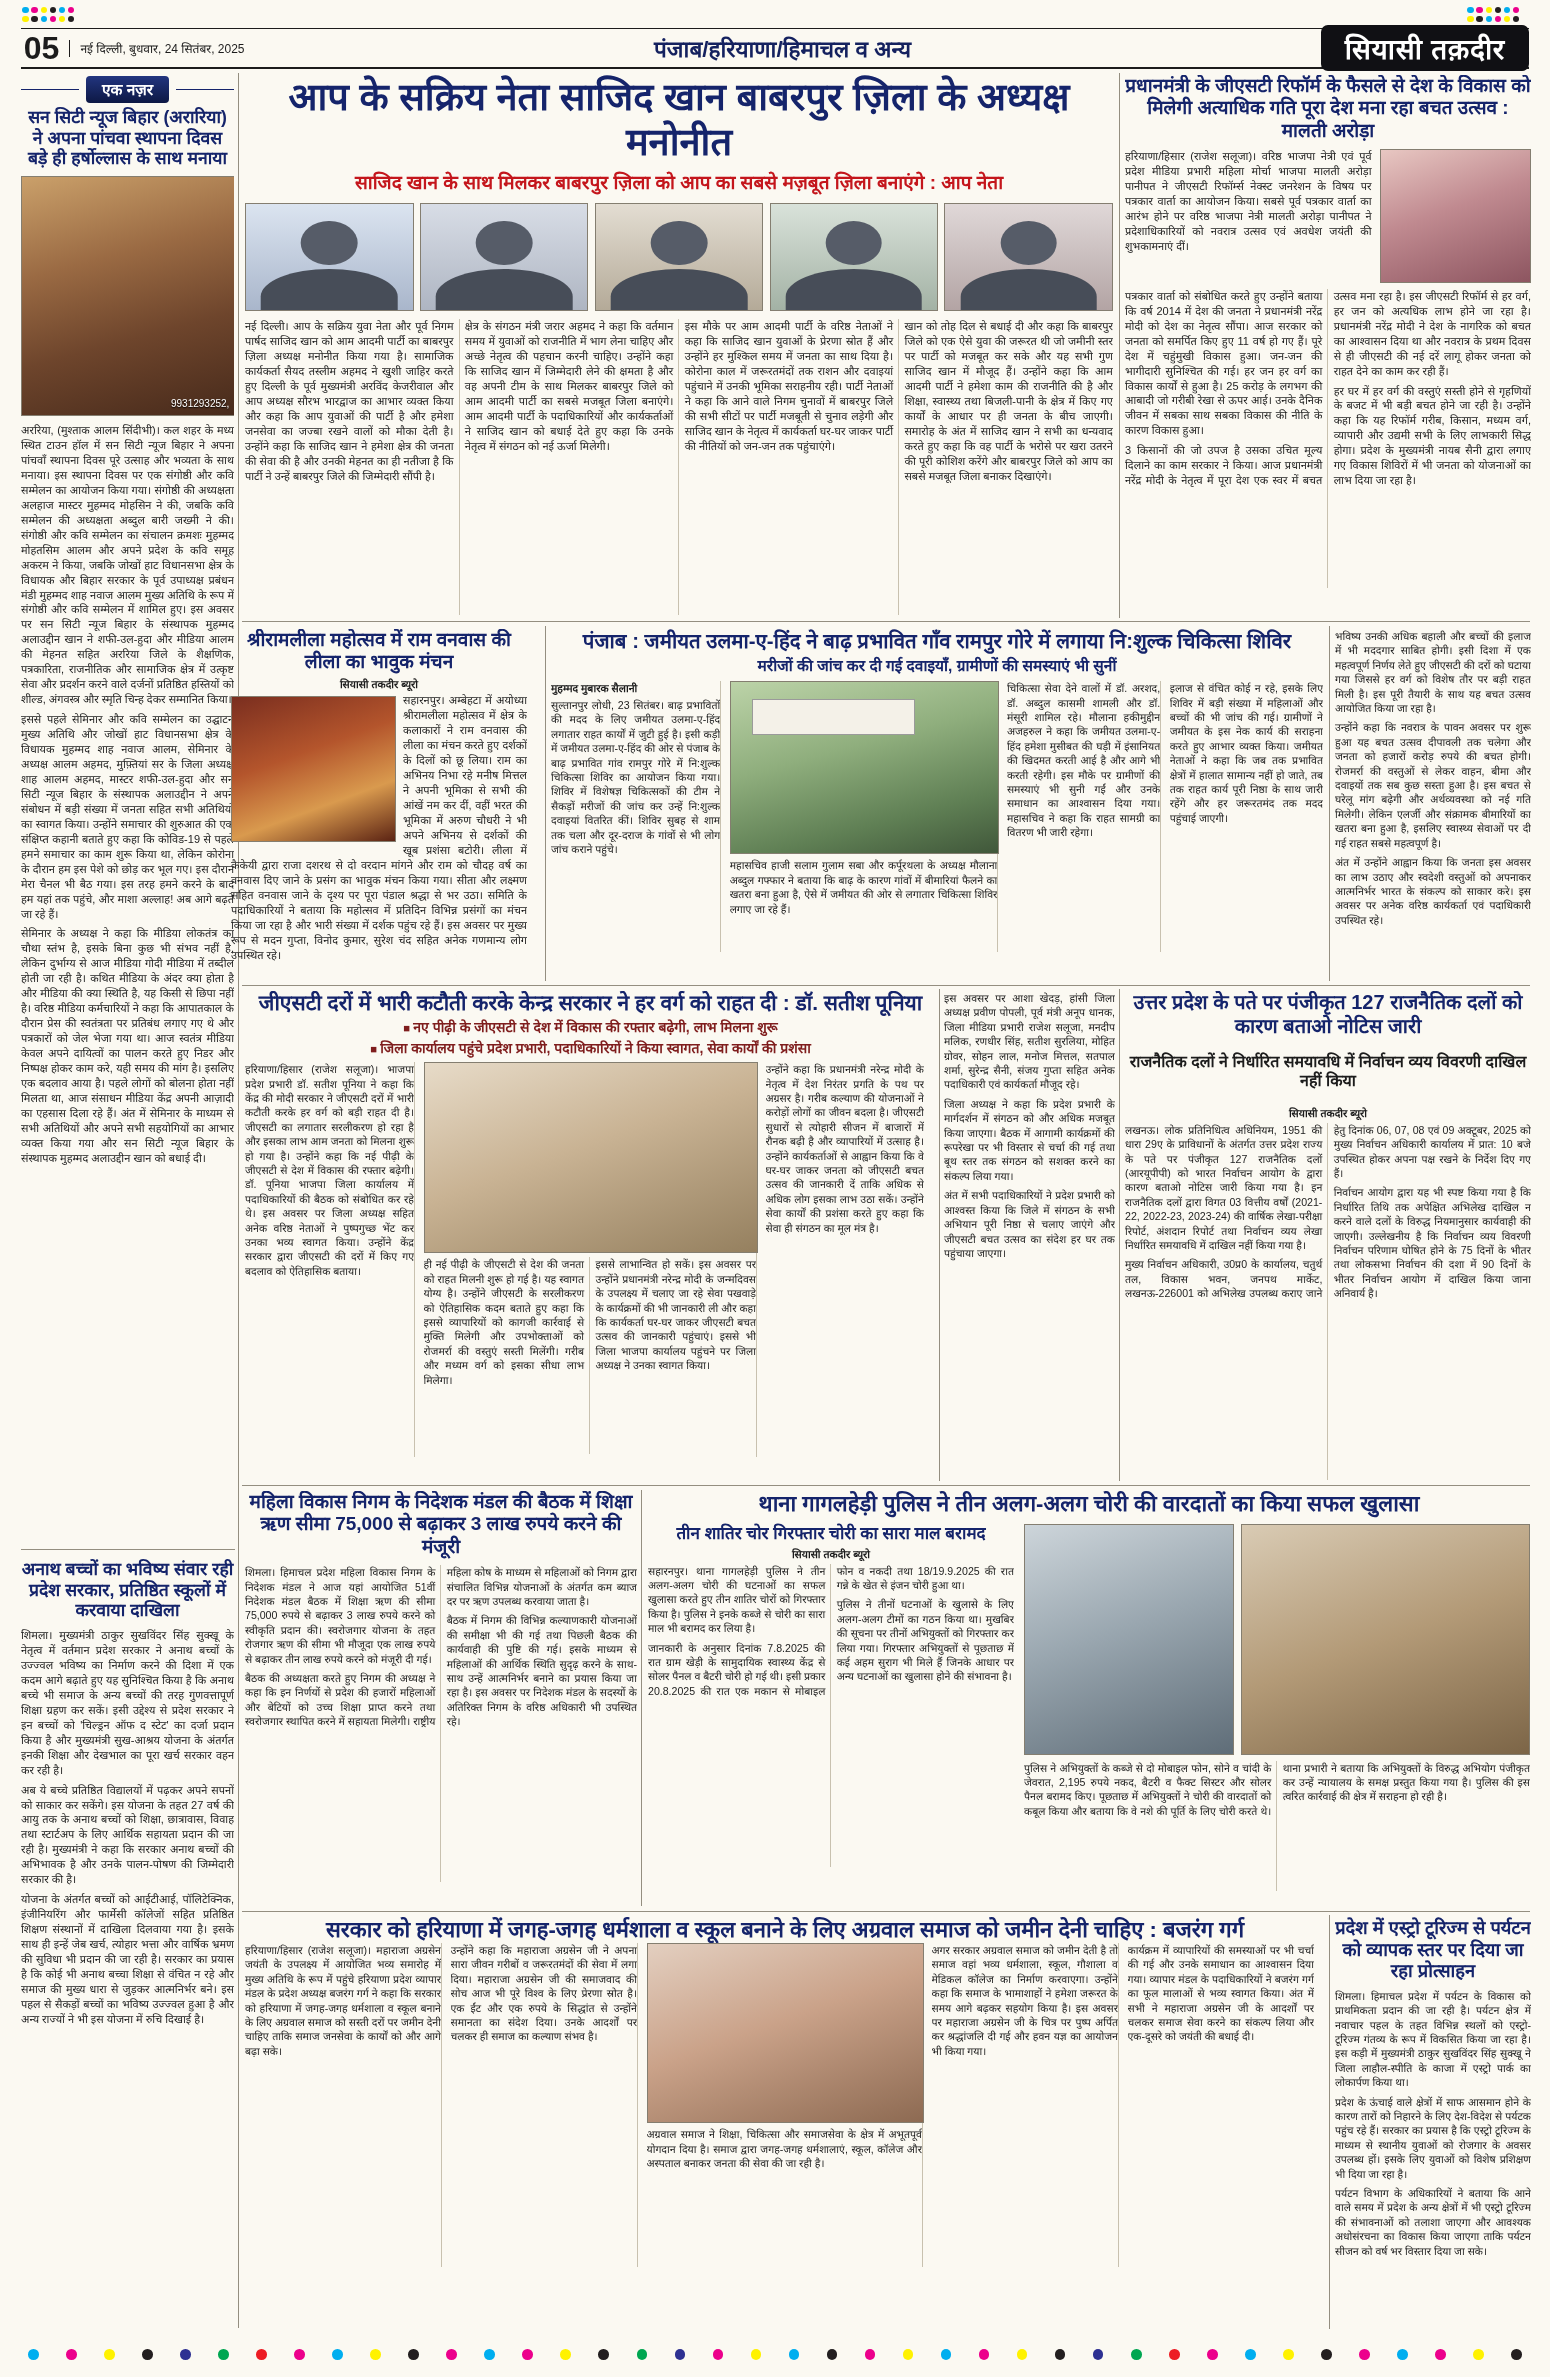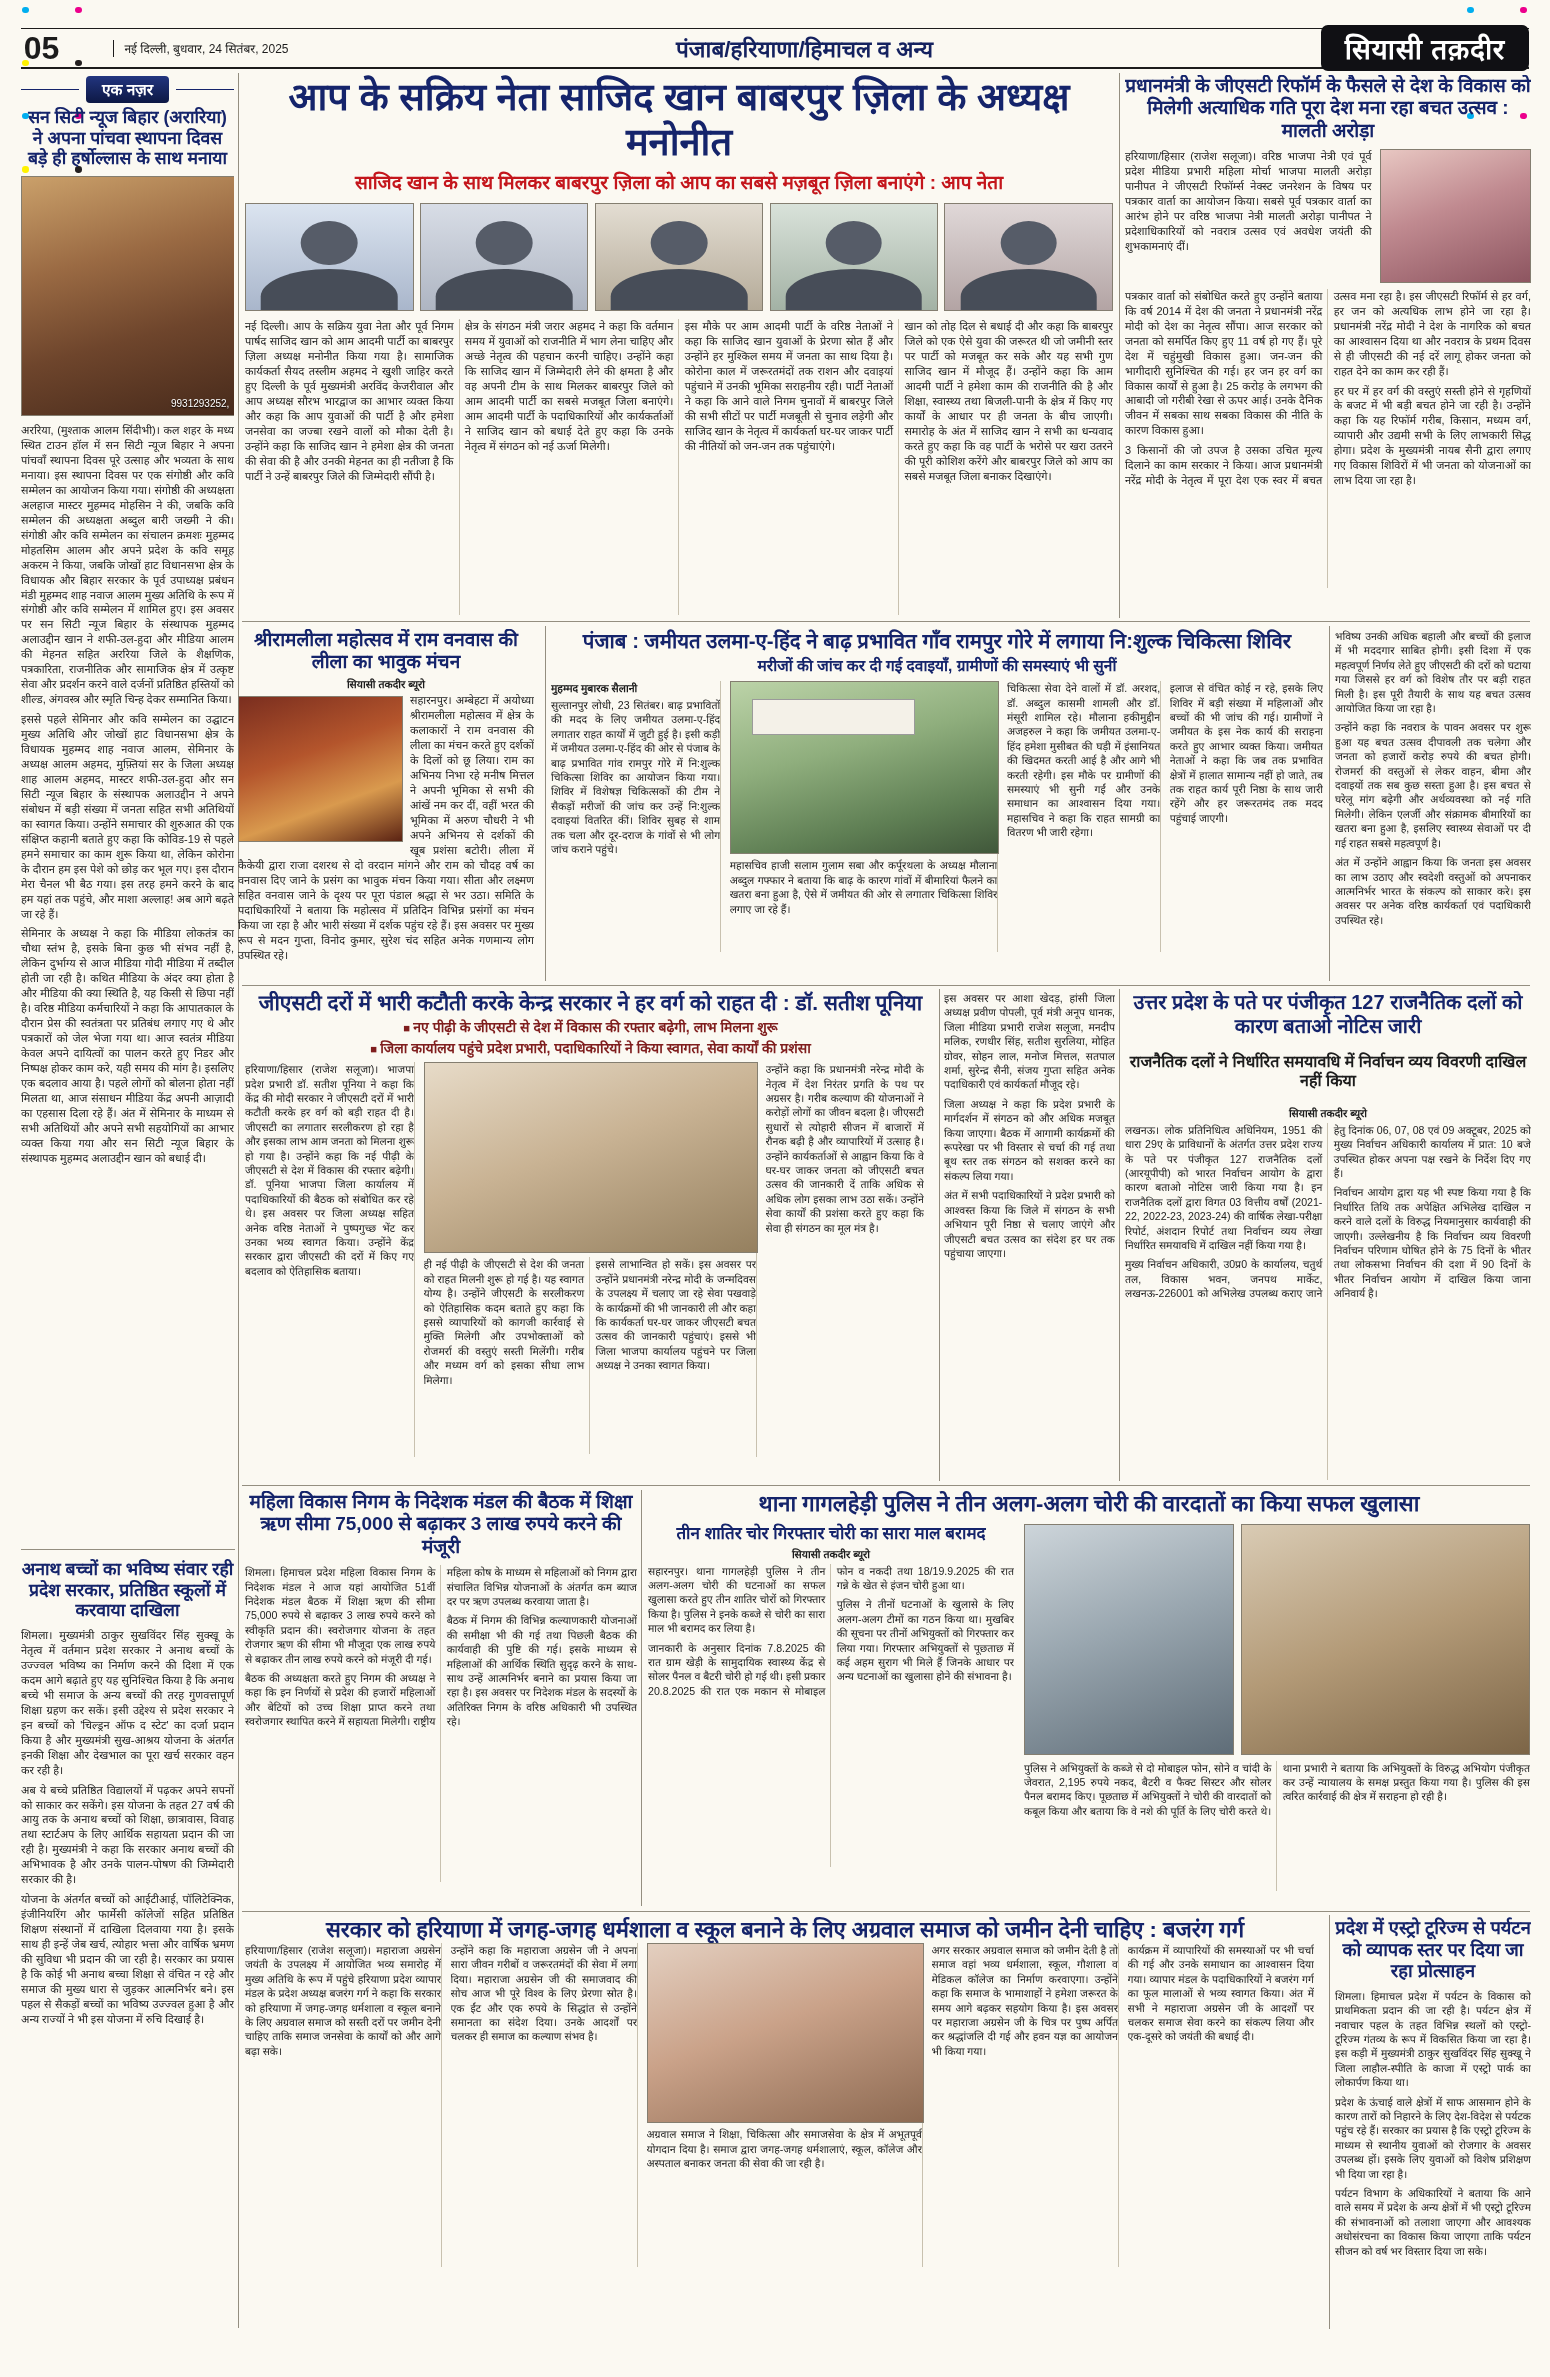--- a/index.html
+++ b/index.html
@@ -1,18 +1,18 @@
 <!DOCTYPE html>
 <html style="font-size:11.3px"><head>
 <meta charset="utf-8">
 <style>
   html,body{margin:0;padding:0;background:#9a9a9a;}
   .page{position:relative;width:1550px;height:2377px;background:#fbf9f2;overflow:hidden;
         font-family:"Liberation Sans","DejaVu Sans",sans-serif;color:#1c1c1c;}
-  .abs{position:absolute;box-sizing:border-box;gap:44px;}
+  .abs{position:absolute;box-sizing:border-box;}
   .hr{position:absolute;height:0.7px;background:#948e80;}
   .vr{position:absolute;width:0.7px;background:#948e80;}
   .hl{color:#15246b;font-weight:800;text-align:center;margin:0;line-height:1.18;}
   .red{color:#c4161c;}
   .byline{font-weight:700;text-align:center;font-size:10.6px;margin:2.8px 0;}
   .body-text{font-size:11px;line-height:1.36;text-align:justify;overflow:hidden;}
   .body-text p{margin:0 0 5px 0;}
   .cols2{column-count:2;column-gap:11.3px;column-rule:0.7px solid #c8c1af;}
   .cols4{column-count:4;column-gap:11.3px;column-rule:0.7px solid #c8c1af;}
   .flexrow{display:flex;}
@@ -156,21 +156,21 @@
   </div>
 
   <div class="abs" style="left:1335px;top:629px;width:196px;height:350px;overflow:hidden;">
     <div class="body-text" style="font-size:10.6px;height:350px;">
         <p>भविष्य उनकी अधिक बहाली और बच्चों की इलाज में भी मददगार साबित होगी। इसी दिशा में एक महत्वपूर्ण निर्णय लेते हुए जीएसटी की दरों को घटाया गया जिससे हर वर्ग को विशेष तौर पर बड़ी राहत मिली है। इस पूरी तैयारी के साथ यह बचत उत्सव आयोजित किया जा रहा है।</p>
         <p>उन्होंने कहा कि नवरात्र के पावन अवसर पर शुरू हुआ यह बचत उत्सव दीपावली तक चलेगा और जनता को हजारों करोड़ रुपये की बचत होगी। रोजमर्रा की वस्तुओं से लेकर वाहन, बीमा और दवाइयों तक सब कुछ सस्ता हुआ है। इस बचत से घरेलू मांग बढ़ेगी और अर्थव्यवस्था को नई गति मिलेगी। लेकिन एलर्जी और संक्रामक बीमारियों का खतरा बना हुआ है, इसलिए स्वास्थ्य सेवाओं पर दी गई राहत सबसे महत्वपूर्ण है।</p>
         <p>अंत में उन्होंने आह्वान किया कि जनता इस अवसर का लाभ उठाए और स्वदेशी वस्तुओं को अपनाकर आत्मनिर्भर भारत के संकल्प को साकार करे। इस अवसर पर अनेक वरिष्ठ कार्यकर्ता एवं पदाधिकारी उपस्थित रहे।</p>
       </div>
   </div>
 
-  <div class="abs" style="left:238px;top:629px;width:296px;height:350px;overflow:hidden;">
+  <div class="abs" style="left:231px;top:629px;width:296px;height:350px;overflow:hidden;">
     <h2 class="hl" style="font-size:19px;">श्रीरामलीला महोत्सव में राम वनवास की लीला का भावुक मंचन</h2>
     <div class="byline">सियासी तकदीर ब्यूरो</div>
     <div class="body-text" style="height:282px;">
       <div class="photo" style="float:left;width:163px;height:144px;margin:2.8px 7px 4.2px 0;background:linear-gradient(160deg,#7a2e1f,#b4552c 40%,#d99a4e 70%,#5b2313);"></div>
       <div style="display:contents;"><p>सहारनपुर। अम्बेहटा में अयोध्या श्रीरामलीला महोत्सव में क्षेत्र के कलाकारों ने राम वनवास की लीला का मंचन करते हुए दर्शकों के दिलों को छू लिया। राम का अभिनय निभा रहे मनीष मित्तल ने अपनी भूमिका से सभी की आंखें नम कर दीं, वहीं भरत की भूमिका में अरुण चौधरी ने भी अपने अभिनय से दर्शकों की खूब प्रशंसा बटोरी। लीला में कैकेयी द्वारा राजा दशरथ से दो वरदान मांगने और राम को चौदह वर्ष का वनवास दिए जाने के प्रसंग का भावुक मंचन किया गया। सीता और लक्ष्मण सहित वनवास जाने के दृश्य पर पूरा पंडाल श्रद्धा से भर उठा। समिति के पदाधिकारियों ने बताया कि महोत्सव में प्रतिदिन विभिन्न प्रसंगों का मंचन किया जा रहा है और भारी संख्या में दर्शक पहुंच रहे हैं। इस अवसर पर मुख्य रूप से मदन गुप्ता, विनोद कुमार, सुरेश चंद सहित अनेक गणमान्य लोग उपस्थित रहे।</p></div>
     </div>
   </div>
 
   <div class="abs" style="left:551px;top:629px;width:772px;height:350px;overflow:hidden;">
     <h2 class="hl" style="font-size:20.4px;">पंजाब : जमीयत उलमा-ए-हिंद ने बाढ़ प्रभावित गाँव रामपुर गोरे में लगाया नि:शुल्क चिकित्सा शिविर</h2>

